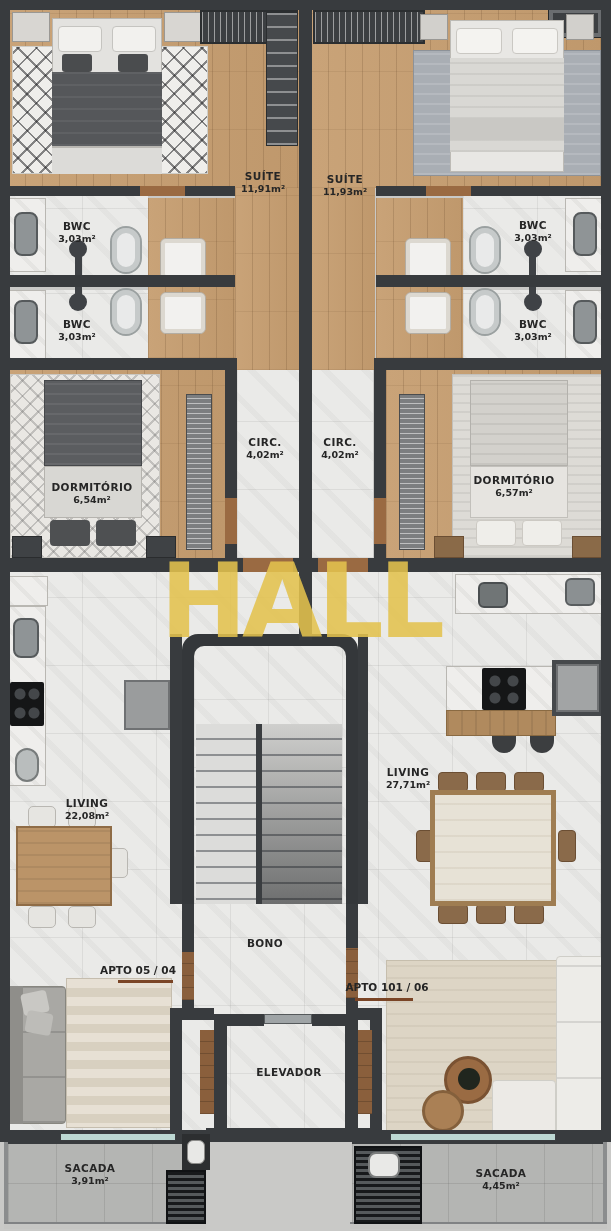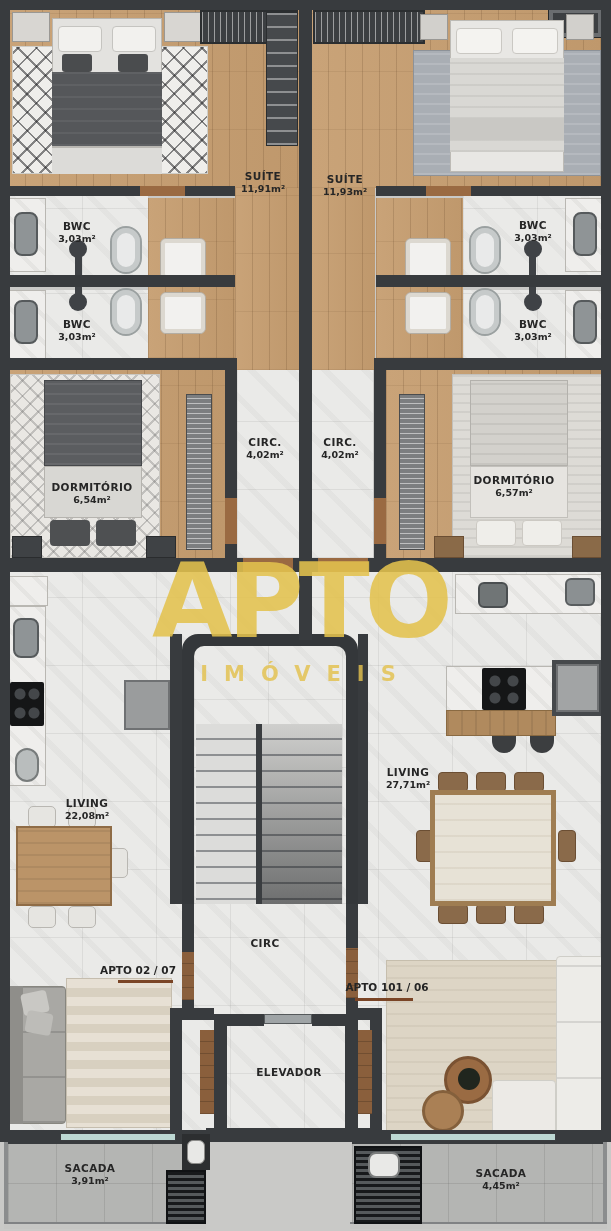--- a/index.html
+++ b/index.html
@@ -318,35 +318,34 @@
   </div>
   <div class="label" style="left:87px;top:809px">
     <div class="nm">LIVING</div>
     <div class="ar">22,08m²</div>
   </div>
   <div class="label" style="left:408px;top:778px">
     <div class="nm">LIVING</div>
     <div class="ar">27,71m²</div>
   </div>
   <div class="label" style="left:265px;top:943px">
-    <div class="nm">CIRC</div>
+    <div class="nm">BONO</div>
   </div>
   <div class="label" style="left:289px;top:1072px">
     <div class="nm">ELEVADOR</div>
   </div>
   <div class="label" style="left:90px;top:1174px">
     <div class="nm">SACADA</div>
     <div class="ar">3,91m²</div>
   </div>
   <div class="label" style="left:501px;top:1179px">
     <div class="nm">SACADA</div>
     <div class="ar">4,45m²</div>
   </div>
 
-  <div class="unit-label" style="left:138px;top:970px">APTO 02 / 07</div>
+  <div class="unit-label" style="left:138px;top:970px">APTO 05 / 04</div>
   <div class="underline" style="left:118px;top:980px;width:55px;height:3px"></div>
   <div class="unit-label" style="left:387px;top:987px">APTO 101 / 06</div>
   <div class="underline" style="left:355px;top:998px;width:58px;height:3px"></div>
 
-  <div class="wm-brand">APTO</div>
-  <div class="wm-tag">IMÓVEIS</div>
+  <div class="wm-brand">HALL</div>
 
 </div>
 
 </body></html>

